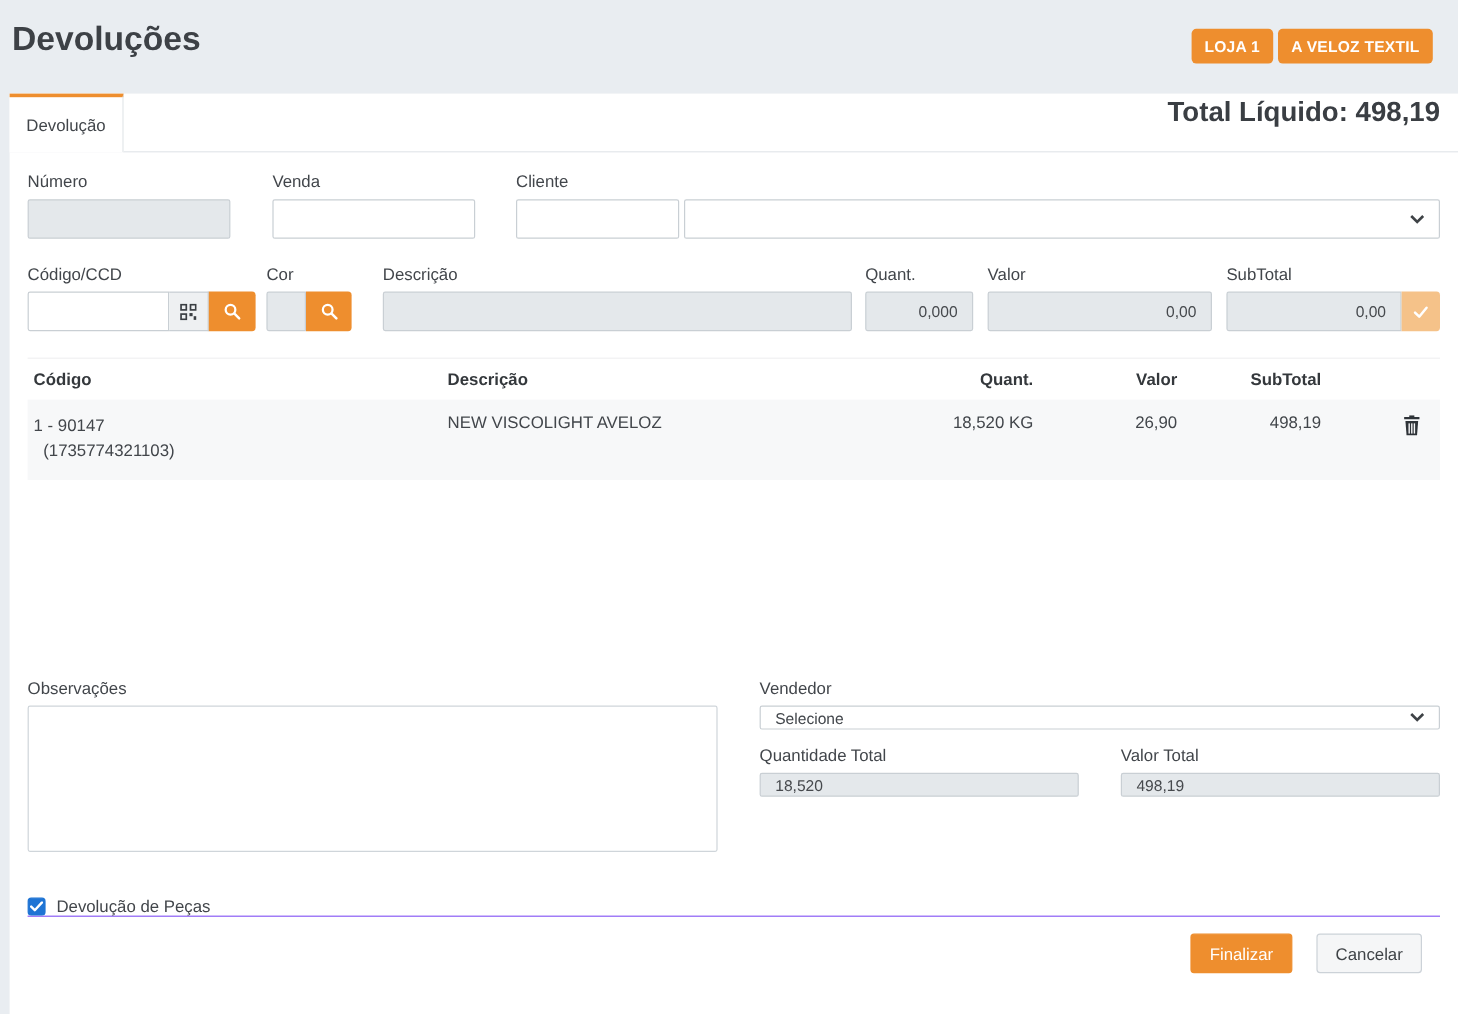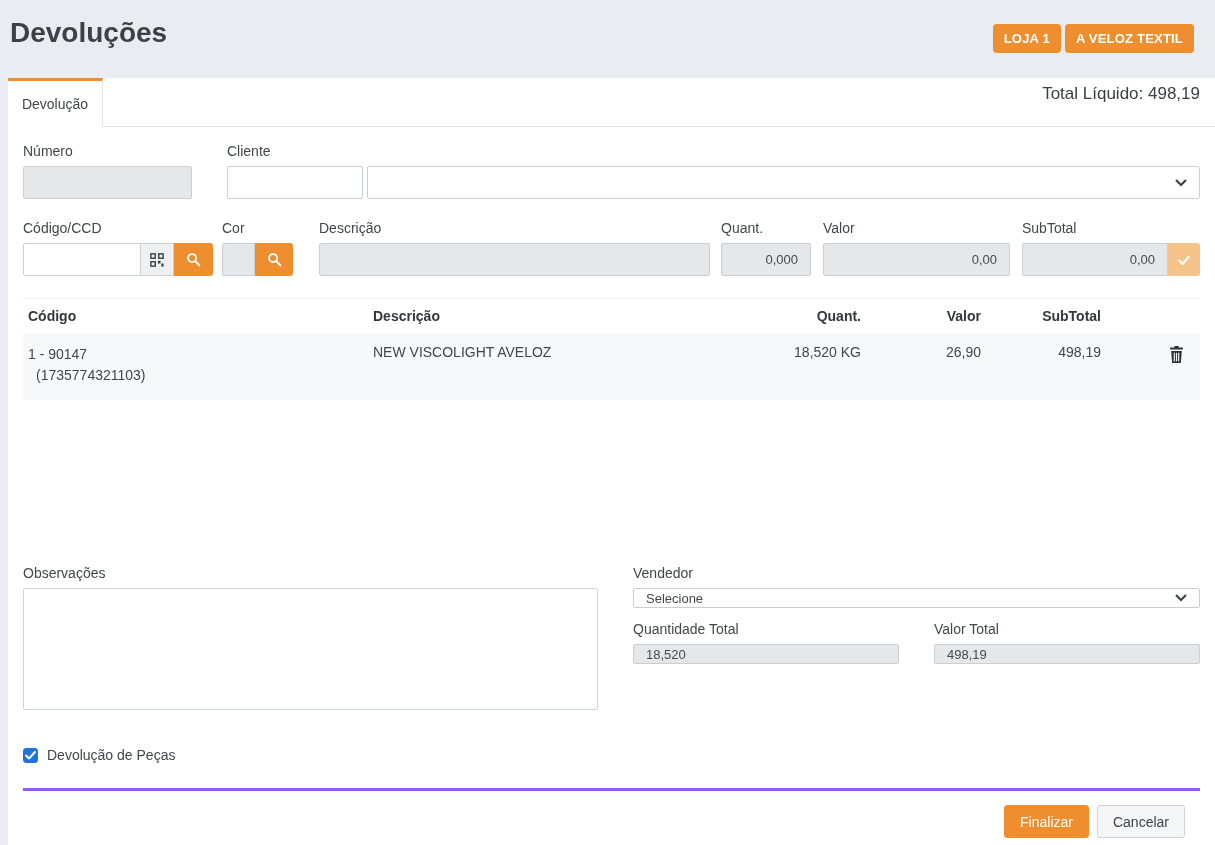--- a/index.html
+++ b/index.html
@@ -24,21 +24,21 @@
   .badges{position:absolute;top:24px;right:21px;display:flex;gap:4px;}
   .badge{background:var(--accent);color:#fff;font-size:13px;font-weight:bold;
     padding:7px 11px;border-radius:4px;cursor:pointer;letter-spacing:.2px;}
   
   .card{margin-left:8px;background:#fff;height:767px;display:flex;flex-direction:column;}
   .tabstrip{height:49px;border-bottom:1px solid var(--soft-border);display:flex;position:relative;flex-shrink:0;}
   .tab{width:95px;border-top:3px solid var(--accent);border-right:1px solid var(--soft-border);
     background:#fff;display:flex;align-items:center;justify-content:center;font-size:14px;
     margin-bottom:-1px;border-bottom:1px solid #fff;cursor:pointer;}
   .total-liquido{position:absolute;right:15px;top:0;height:31px;display:flex;align-items:center;
-    font-size:17px;font-weight:normal;color:#3a3e43;}
+    font-size:23px;font-weight:bold;color:#3a3e43;}
   
   .formarea{padding:16px 15px 0;flex:1;}
   .frow{display:flex;}
   .frow2{margin-top:21px;}
   .field label{display:block;font-size:14px;margin-bottom:7px;color:var(--txt);}
   .inp{height:33px;border:1px solid var(--border);background:#fff;font-size:13px;
     padding:0 12px;color:#46494d;border-radius:2px;font-family:inherit;width:100%;outline:none;}
   .inp.dis{background:var(--dis-bg);}
   .num{text-align:right;}
   .igroup{display:flex;}
@@ -93,22 +93,22 @@
   .totals-row .field{flex:1;}
   .inp32{height:20px;}
   
   .cbrow{margin-top:34px;display:flex;align-items:center;gap:9px;cursor:pointer;}
   .cb{width:15px;height:15px;border:1px solid #8a9096;border-radius:3px;background:#fff;
     display:flex;align-items:center;justify-content:center;flex:none;}
   .cb .check{display:none;}
   .cb.checked{background:#1f74d4;border-color:#1f74d4;}
   .cb.checked .check{display:block;}
   
-  .footer{border-top:3px solid #8b5cf6;margin-top:25px;padding:14px 15px 0;
-    display:flex;justify-content:flex-end;gap:8px;}
+  .footer{border-top:1px solid #8b5cf6;padding:14px 15px 0;
+    display:flex;justify-content:flex-end;gap:20px;}
   .fbtn{height:33px;padding:0 15px;font-size:14px;border-radius:3px;cursor:pointer;font-family:inherit;}
   .fbtn-primary{background:var(--accent);border:1px solid var(--accent);color:#fff;}
   .fbtn-default{background:#f5f6f7;border:1px solid #ccd2d8;color:#3f4347;}
 </style>
 </head>
 <body>
 
 <div class="page-header">
   <h1 class="page-title">Devoluções</h1>
   <div class="badges">
@@ -125,20 +125,24 @@
     </div>
     <div class="total-liquido">Total Líquido: 498,19</div>
   </div>
 
   <div class="formarea">
 
     <div class="frow">
       <div class="field c-numero">
         <label>Número</label>
         <input class="inp dis" disabled="" value="" style="">
+      </div>
+      <div class="field c-venda">
+        <label>Venda</label>
+        <input class="inp" value="" style="">
       </div>
       <div class="field c-cliente">
         <label>Cliente</label>
         <div class="cliente-group">
           <input class="inp cliente-code" value="" style="">
           <div class="select">
             <span></span>
             <svg width="12" height="8" viewBox="0 0 12 8">
               <polyline points="1,1 6,6 11,1" fill="none" stroke="#3f4347" stroke-width="2.2"></polyline>
             </svg>

